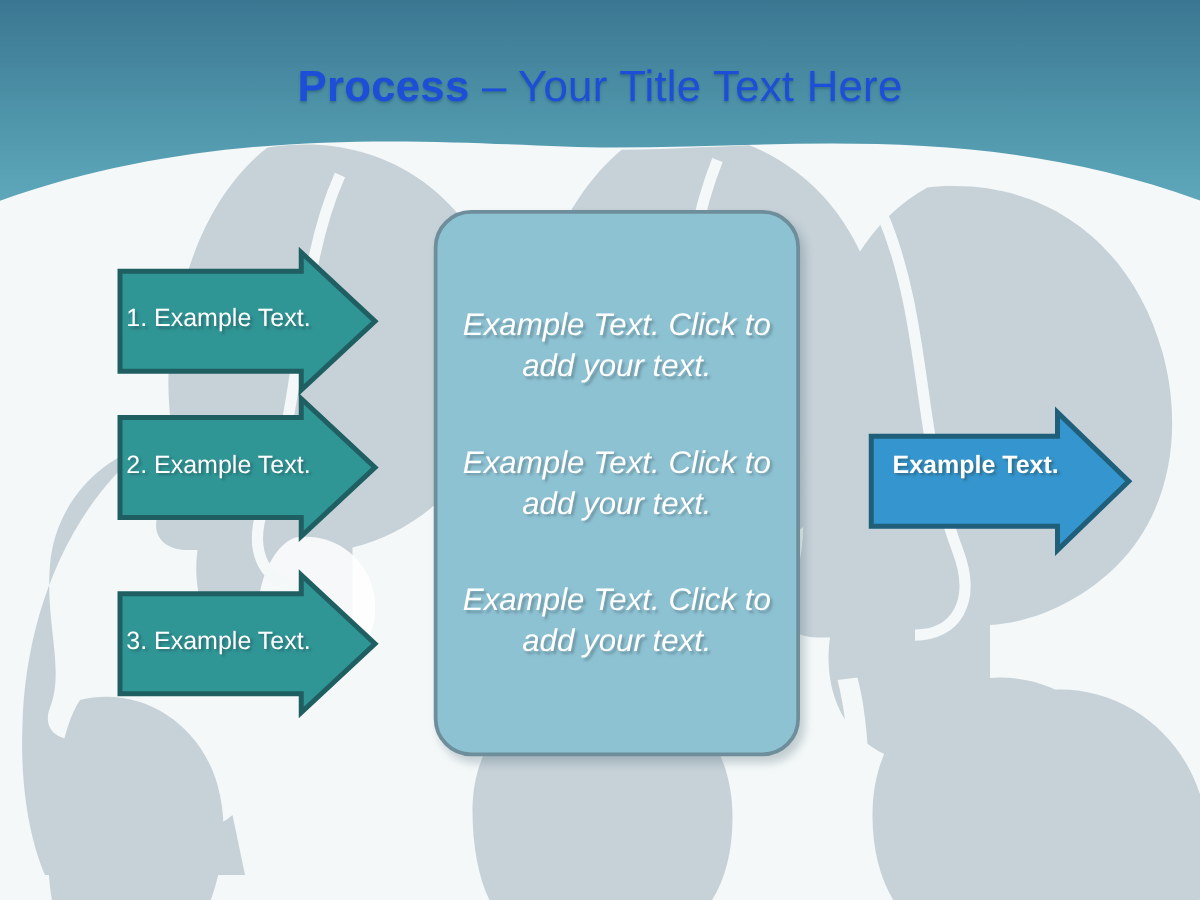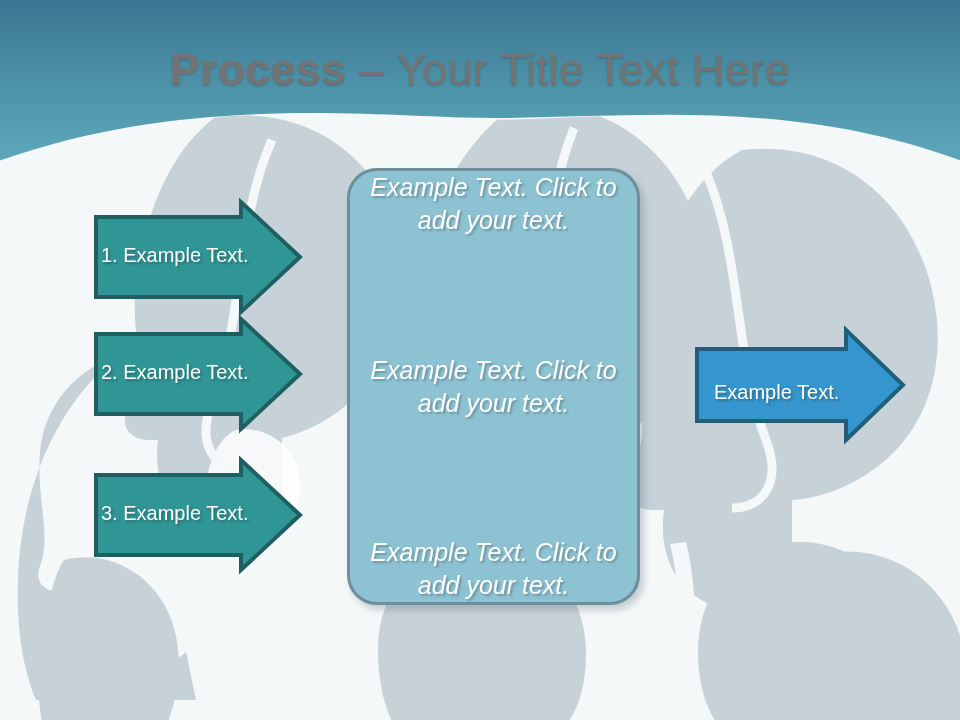--- a/index.html
+++ b/index.html
@@ -28,23 +28,23 @@
     display: block;
   }
 
   
   .title {
     position: absolute;
     left: 0;
     top: 48px;
     width: 960px;
     text-align: center;
-    font-size: 45px;
+    font-size: 35px;
     line-height: 44px;
-    color: #737373;
+    color: #1d4ed8;
     letter-spacing: 0.2px;
     white-space: nowrap;
     text-shadow: 0 1px 2px rgba(20,60,75,0.32);
   }
   .title .t-strong { font-weight: bold; }
   .title .t-rest { font-weight: normal; }
 
   
   .center-box {
     position: absolute;
@@ -53,21 +53,21 @@
     width: 293px;
     height: 437px;
     box-sizing: border-box;
     background: #8dc2d3;
     border: 3px solid #6d8e9a;
     border-radius: 30px;
     box-shadow: 4px 5px 7px rgba(90,115,125,0.32);
     display: flex;
     flex-direction: column;
     align-items: center;
-    justify-content: space-between;
+    justify-content: center;
   }
   .cb-para {
     width: 100%;
     text-align: center;
     font-style: italic;
     font-size: 25px;
     line-height: 33px;
     color: #ffffff;
     text-shadow: 2px 2px 2px rgba(85,115,125,0.55);
     padding: 0 14px;
@@ -93,21 +93,21 @@
 
   .arrow-left-1 { left: 93px; top: 199px; }
   .arrow-left-2 { left: 93px; top: 316px; }
   .arrow-left-3 { left: 93px; top: 457px; }
   .arrow-right  { left: 694px; top: 327px; }
 
   .arrow-left-1 .a-label,
   .arrow-left-2 .a-label,
   .arrow-left-3 .a-label { top: 44px; left: 8px; width: 180px; }
 
-  .arrow-right .a-label { top: 53px; left: 20px; width: 175px; }
+  .arrow-right .a-label { top: 33px; left: 20px; width: 175px; font-weight: bold; }
 </style>
 </head>
 <body>
 
 <div id="slide">
 
   <svg class="bg-svg" viewBox="0 0 960 720" xmlns="http://www.w3.org/2000/svg">
     <defs>
       <linearGradient id="hdrGrad" x1="0" y1="0" x2="0" y2="1">
         <stop offset="0%" stop-color="#3b7691"></stop>

